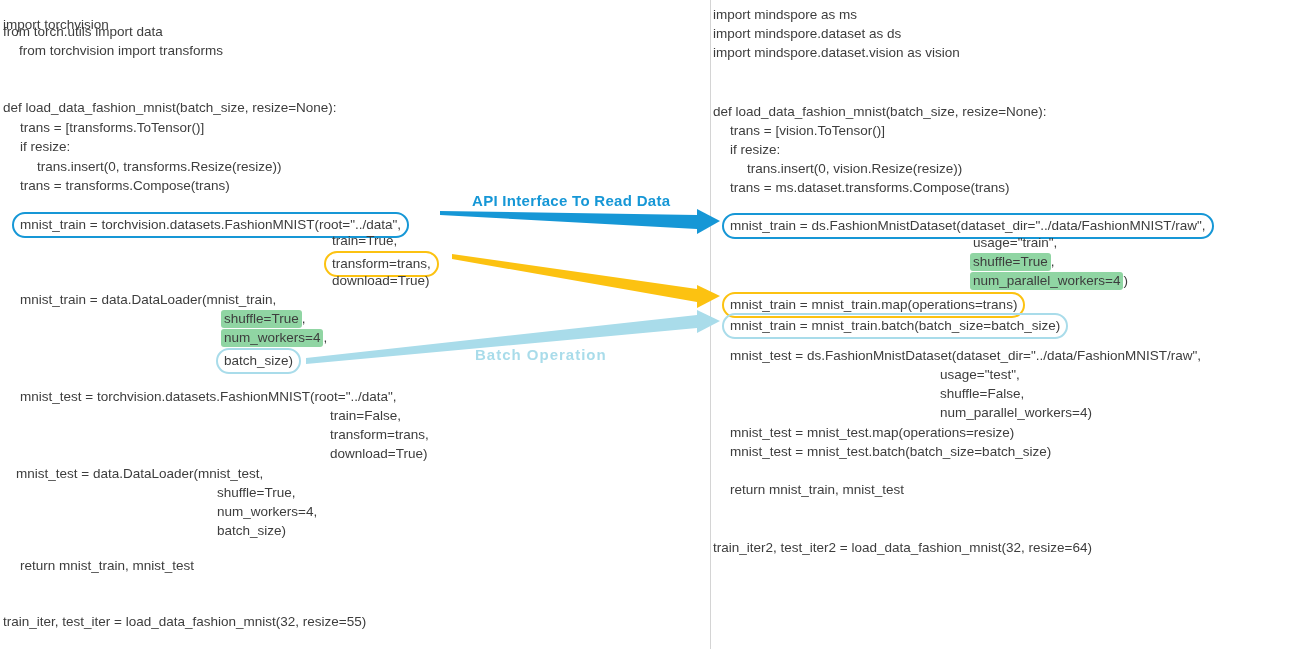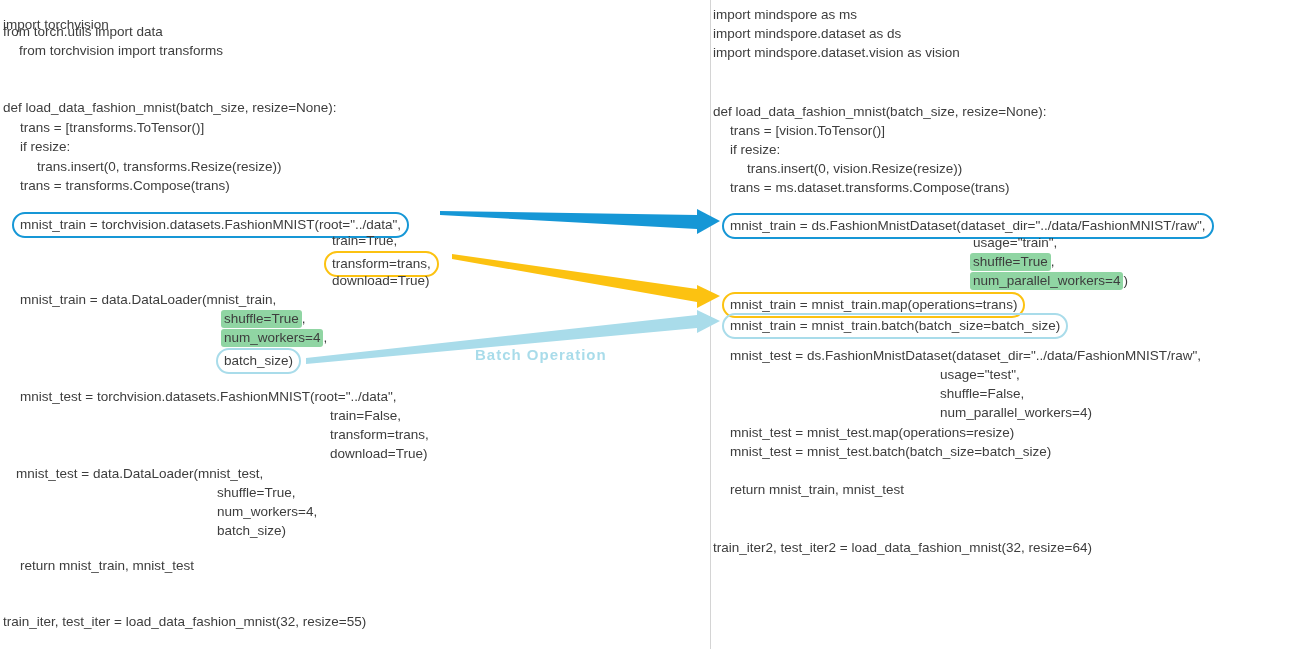--- a/index.html
+++ b/index.html
@@ -108,17 +108,18 @@
       <polygon points="452,254 697,289 697,302 452,259" fill="#FCC211"></polygon>
       <polygon points="697,285 697,308 720,296" fill="#FCC211"></polygon>
     </g>
 
     <g>
       <polygon points="306,358 697,315 697,328 306,364" fill="#A9DCEA"></polygon>
       <polygon points="697,310 697,333 720,321" fill="#A9DCEA"></polygon>
     </g>
   </svg>
 
+  <div id="api-label" class="anno-label" style="left:472px; top:192px;">API Interface To Read Data</div>
 
 
   <div id="batch-label" class="anno-label" style="left:475px; top:346px; letter-spacing:1px;">Batch Operation</div>
 
 </div>
 
 </body></html>

